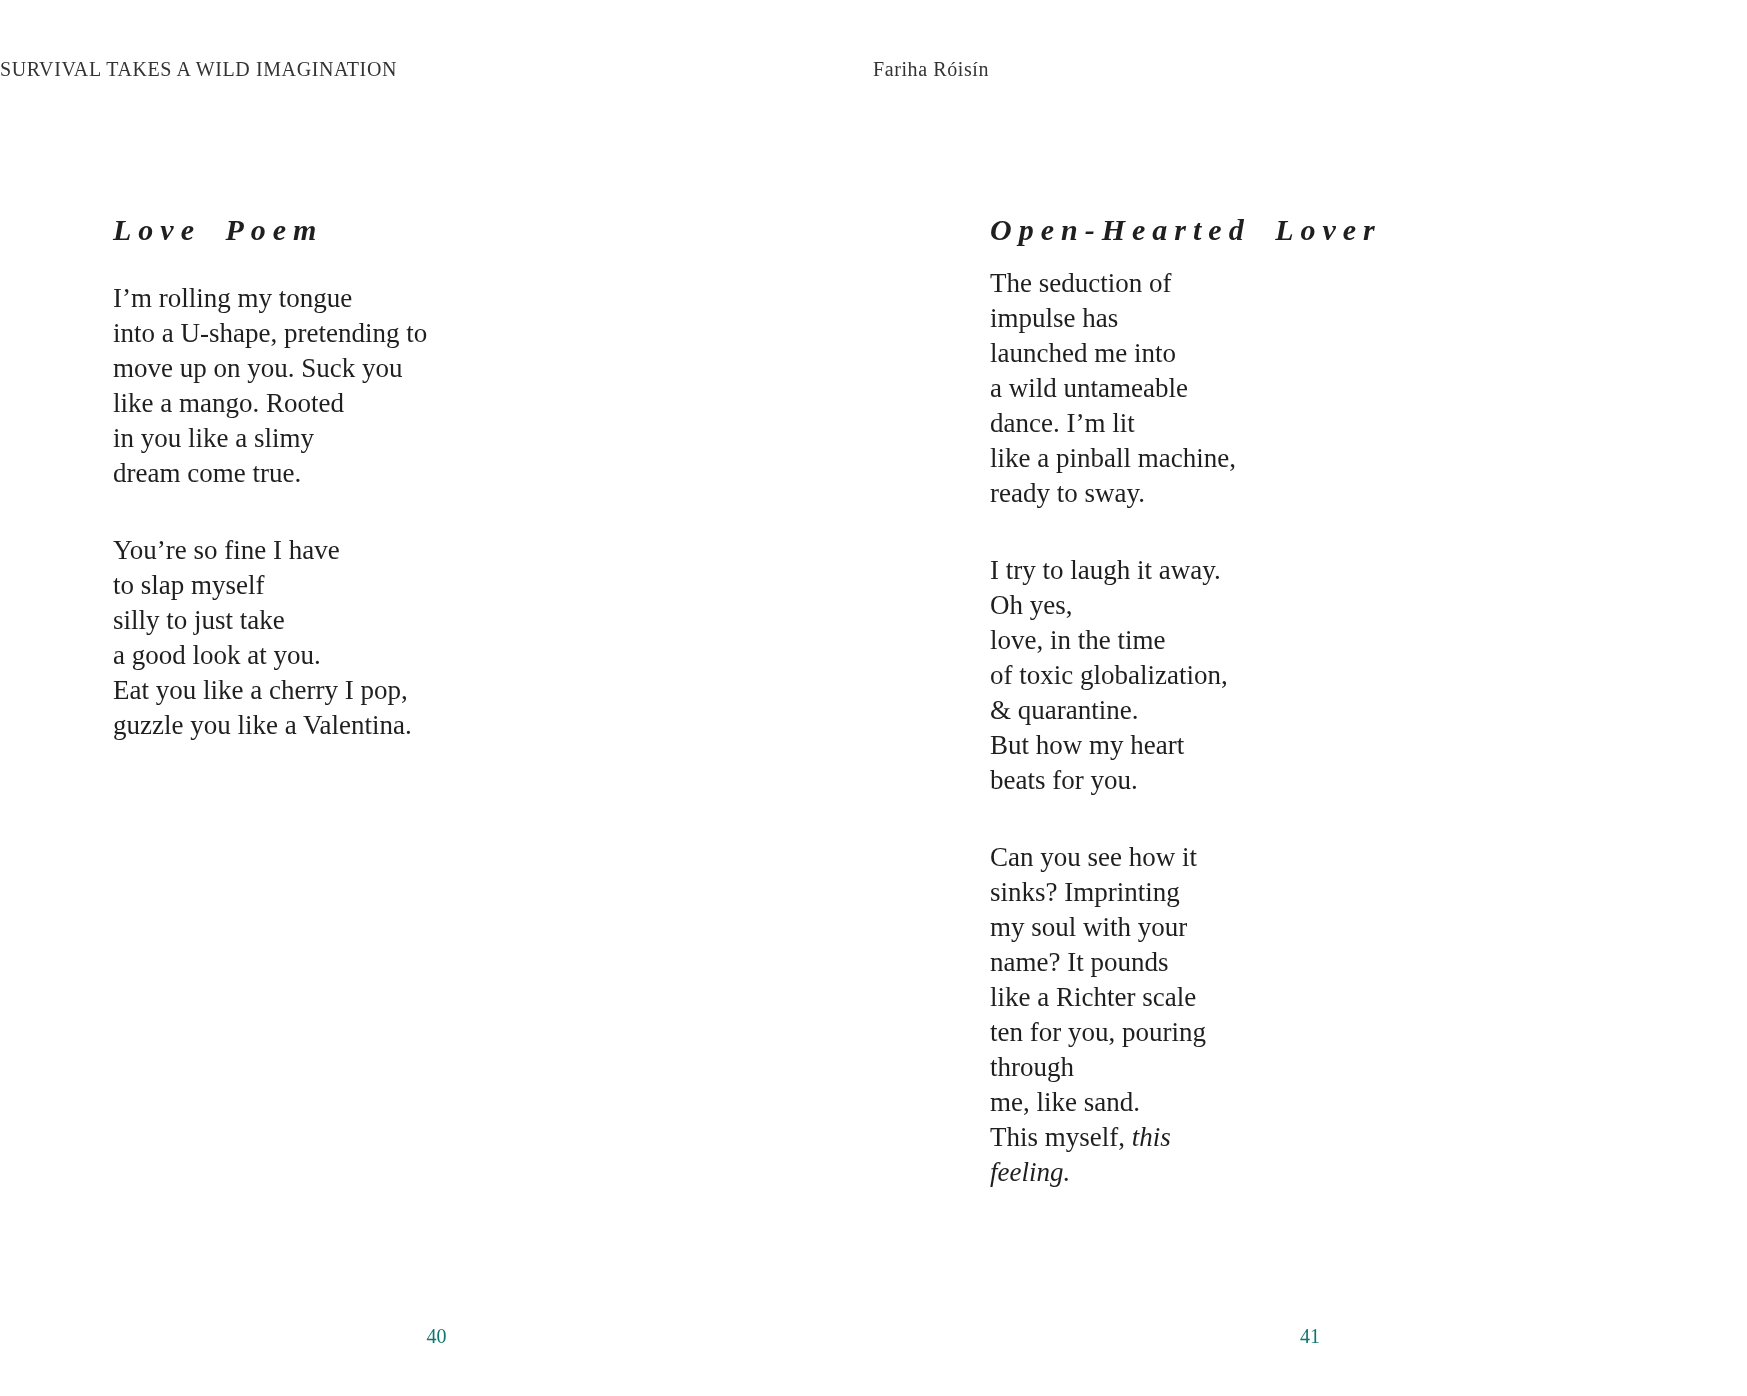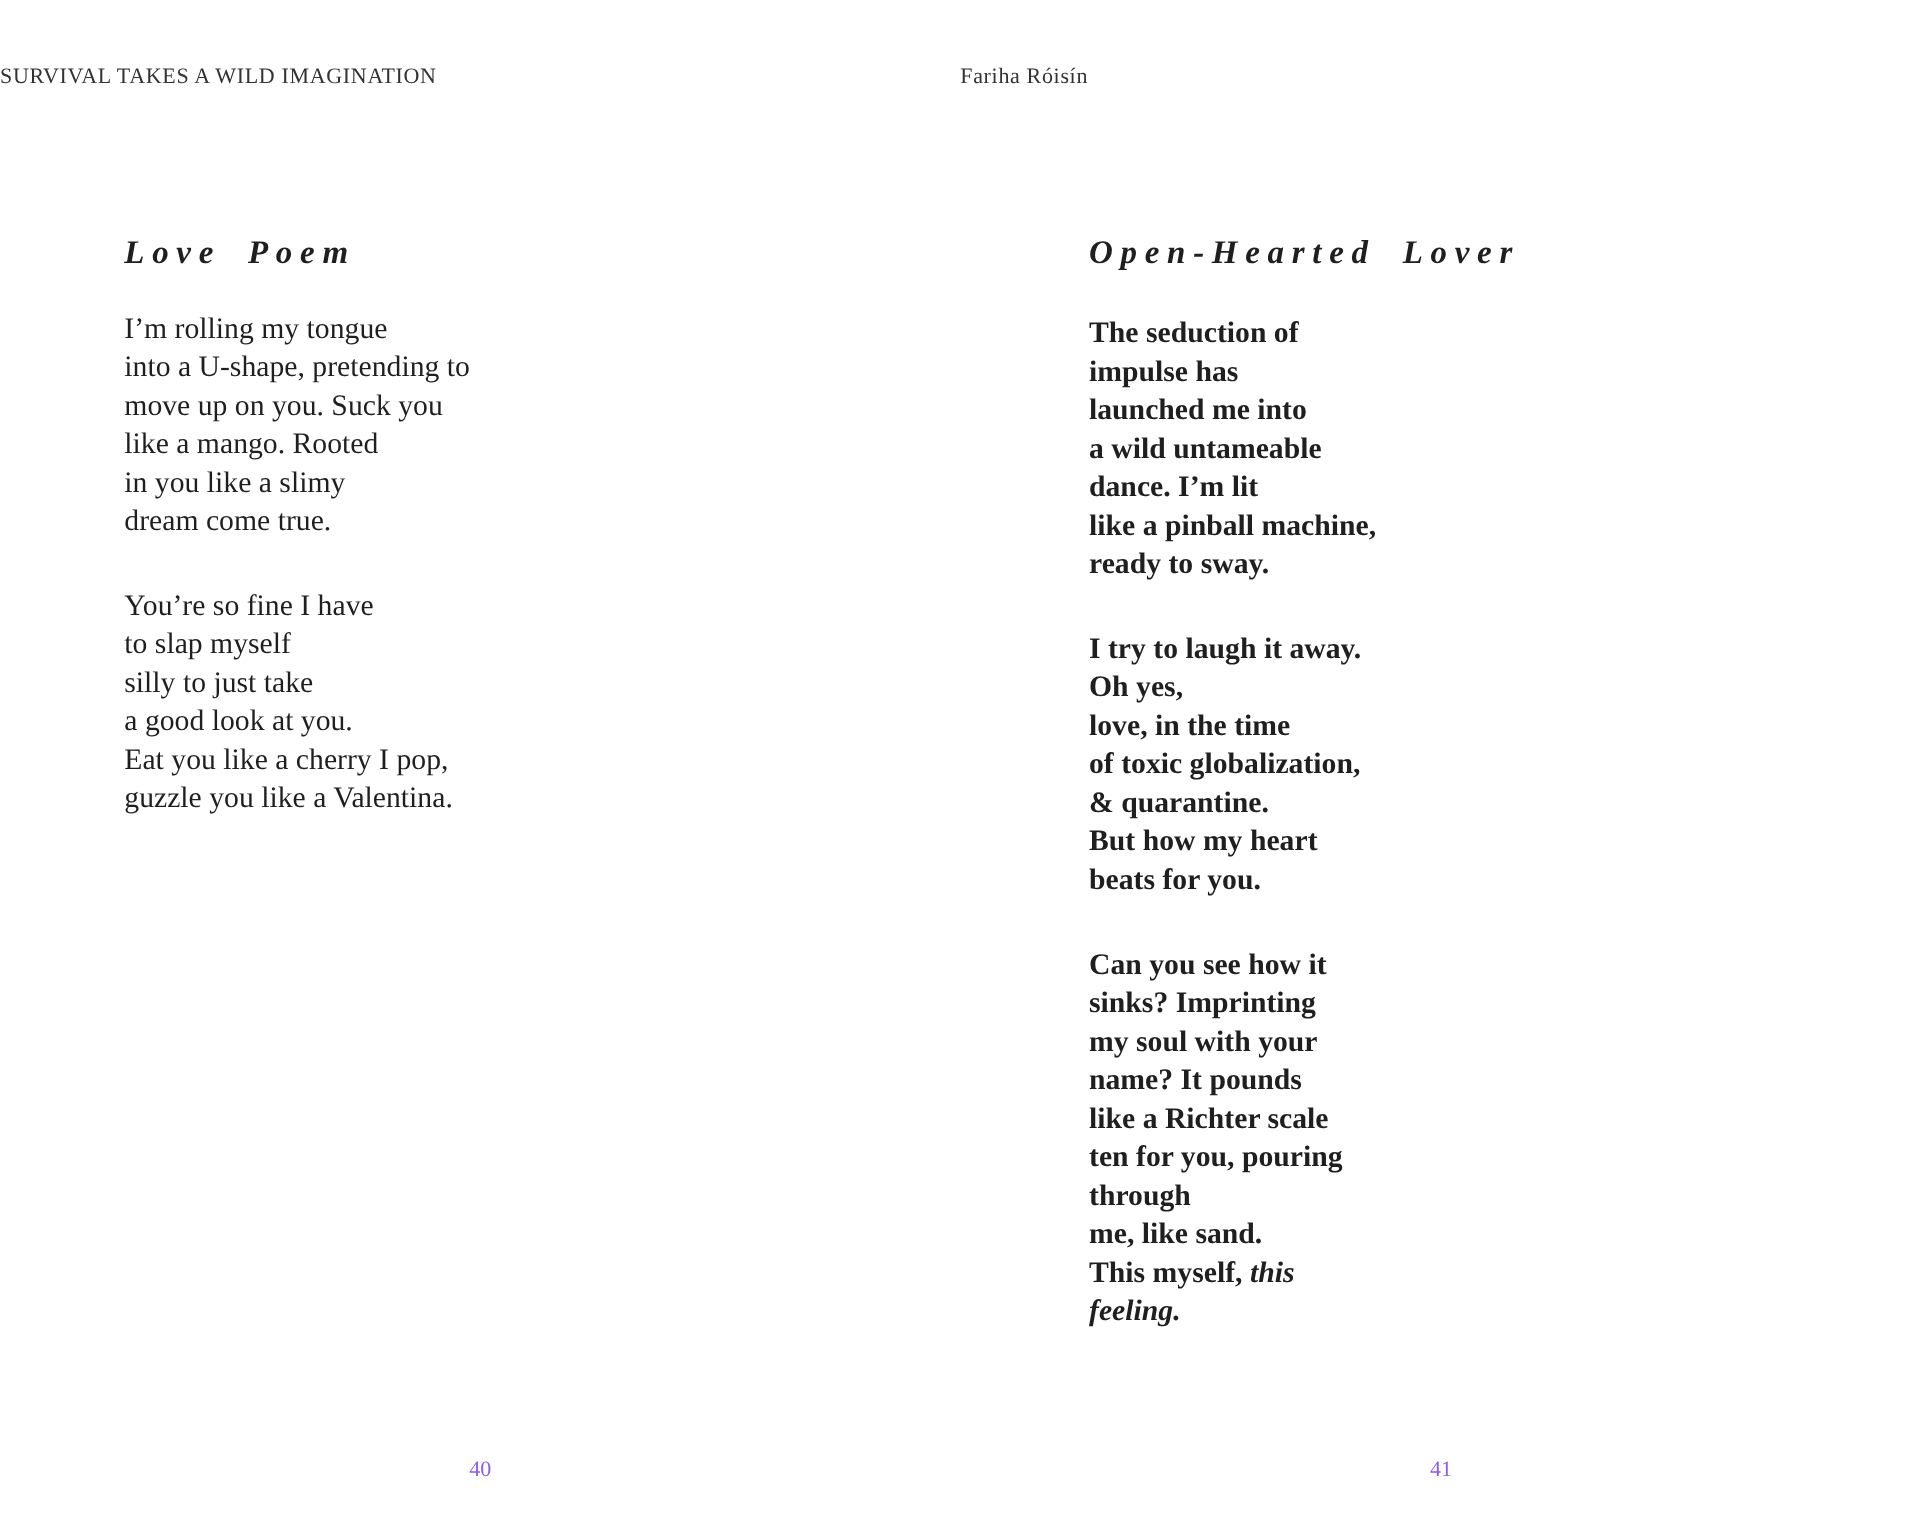--- a/index.html
+++ b/index.html
@@ -61,40 +61,40 @@
     font-size: 26px;
     line-height: 33px;
     padding-left: 92px;
     white-space: nowrap;
   }
 
   .poem {
     font-size: 27px;
   }
   .poem-left  { margin-top: 33px; }
-  .poem-right { margin-top: 37px; font-weight: bold; }
+  .poem-right { margin-top: 18px; }
 
   .stanza { margin: 0; }
   .stanza + .stanza { margin-top: 42px; }
 
   .poem-line {
     line-height: 35px;
     white-space: nowrap;
   }
   .poem-line .ital { font-style: italic; }
 
   .page-number {
     position: absolute;
     top: 1324px;
     left: 0;
     width: 100%;
     text-align: center;
     font-size: 20px;
     line-height: 24px;
-    color: #8b5cf6;
+    color: #0f766e;
   }
 </style>
 </head>
 <body>
 
 <div class="spread">
 
   <div class="page page-left">
     <div class="running-header">SURVIVAL TAKES A WILD IMAGINATION</div>
     <div class="content content-left">

